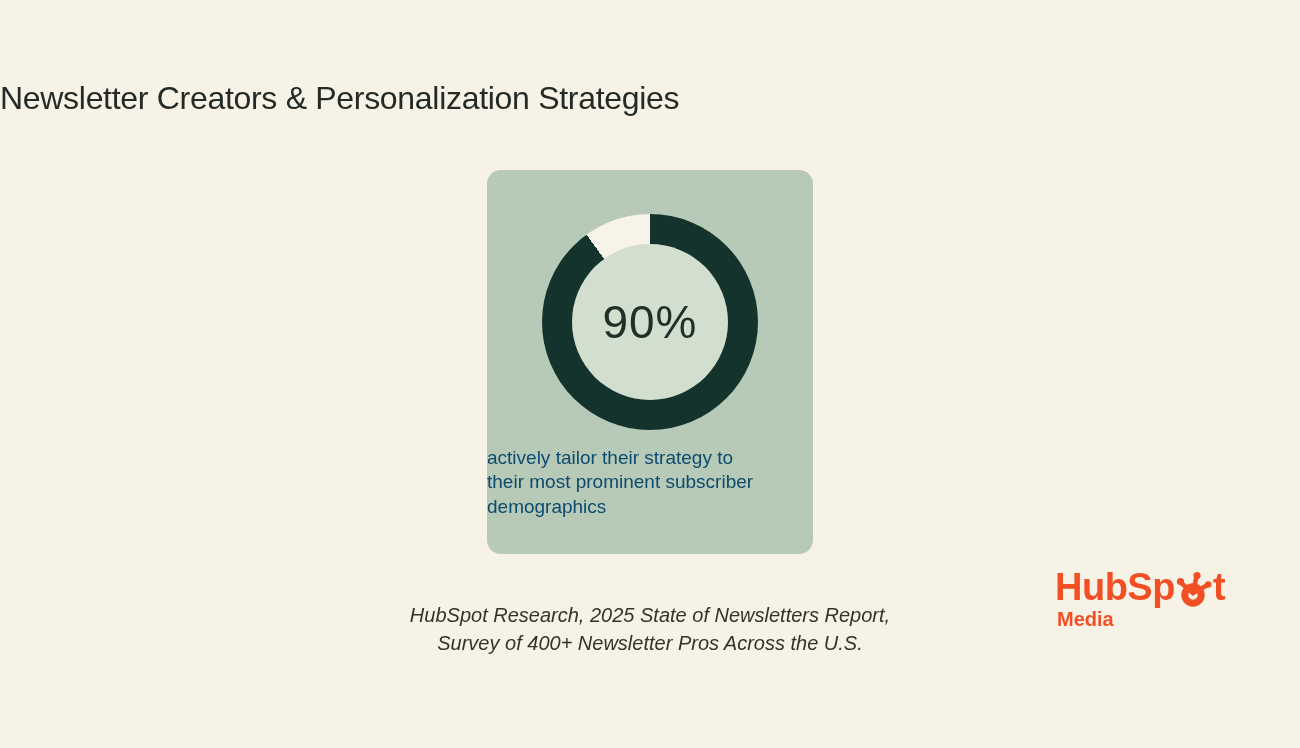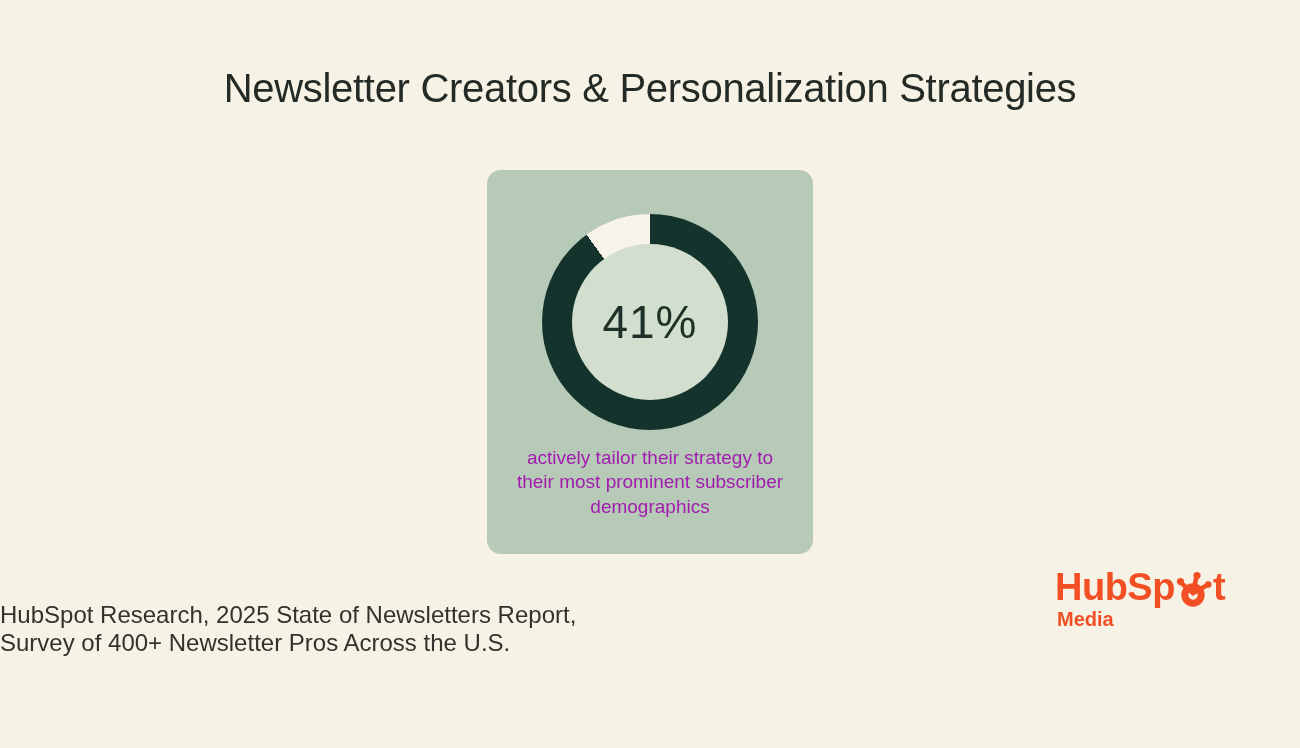--- a/index.html
+++ b/index.html
@@ -5,23 +5,23 @@
   * { margin: 0; padding: 0; box-sizing: border-box; }
   html, body { width: 1300px; height: 748px; }
   body {
     position: relative;
     background: #f7f2e6;
     font-family: "Liberation Sans", sans-serif;
     overflow: hidden;
   }
   .title {
     position: absolute;
-    top: 66px; left: 0; width: 100%;
-    text-align: center;
-    font-size: 40px;
+    top: 80px; left: 0; width: 100%;
+    text-align: left;
+    font-size: 32px;
     font-weight: 500;
     letter-spacing: -0.3px;
     color: #242a26;
   }
   .cards {
     position: absolute;
     top: 170px; left: 0; width: 100%;
     display: flex; justify-content: center; gap: 40px;
   }
   .card {
@@ -42,33 +42,35 @@
     display: flex; align-items: center; justify-content: center;
   }
   .donut-value {
     font-size: 46px;
     font-weight: 400;
     color: #1e3129;
     letter-spacing: 1px;
   }
   .caption {
     margin-top: 16px;
-    text-align: center;
+    text-align: left;
     font-size: 19px;
     line-height: 1.28;
-    color: #a21caf;
+    color: #0c4a6e;
     white-space: pre-line;
   }
   .source {
     position: absolute;
     top: 601px; left: 0; width: 100%;
-    font-size: 24px;
+    text-align: center;
+    font-size: 20px;
     line-height: 28px;
     color: #34322c;
     white-space: pre-line;
+    font-style: italic;
   }
   .logo {
     position: absolute;
     left: 1055px; top: 560px;
     color: #f25024;
   }
   .logo-word {
     display: flex;
     align-items: flex-end;
     font-size: 38px;
@@ -87,21 +89,21 @@
 </head>
 <body style="background: rgb(247, 242, 230);">
 
 <h1 class="title">Newsletter Creators &amp; Personalization Strategies</h1>
 
 <div class="cards">
 
   <div class="card" style="background: rgb(183, 202, 183);">
     <div class="donut" style="background: conic-gradient(rgb(20, 51, 44) 0deg, rgb(20, 51, 44) 90%, rgb(247, 243, 233) 90%, rgb(247, 243, 233) 100%);">
       <div class="donut-inner" style="background: rgb(210, 223, 206);">
-        <span class="donut-value">41%</span>
+        <span class="donut-value">90%</span>
       </div>
     </div>
     <div class="caption">actively tailor their strategy to
 their most prominent subscriber
 demographics</div>
   </div>
 
 
 </div>
 

